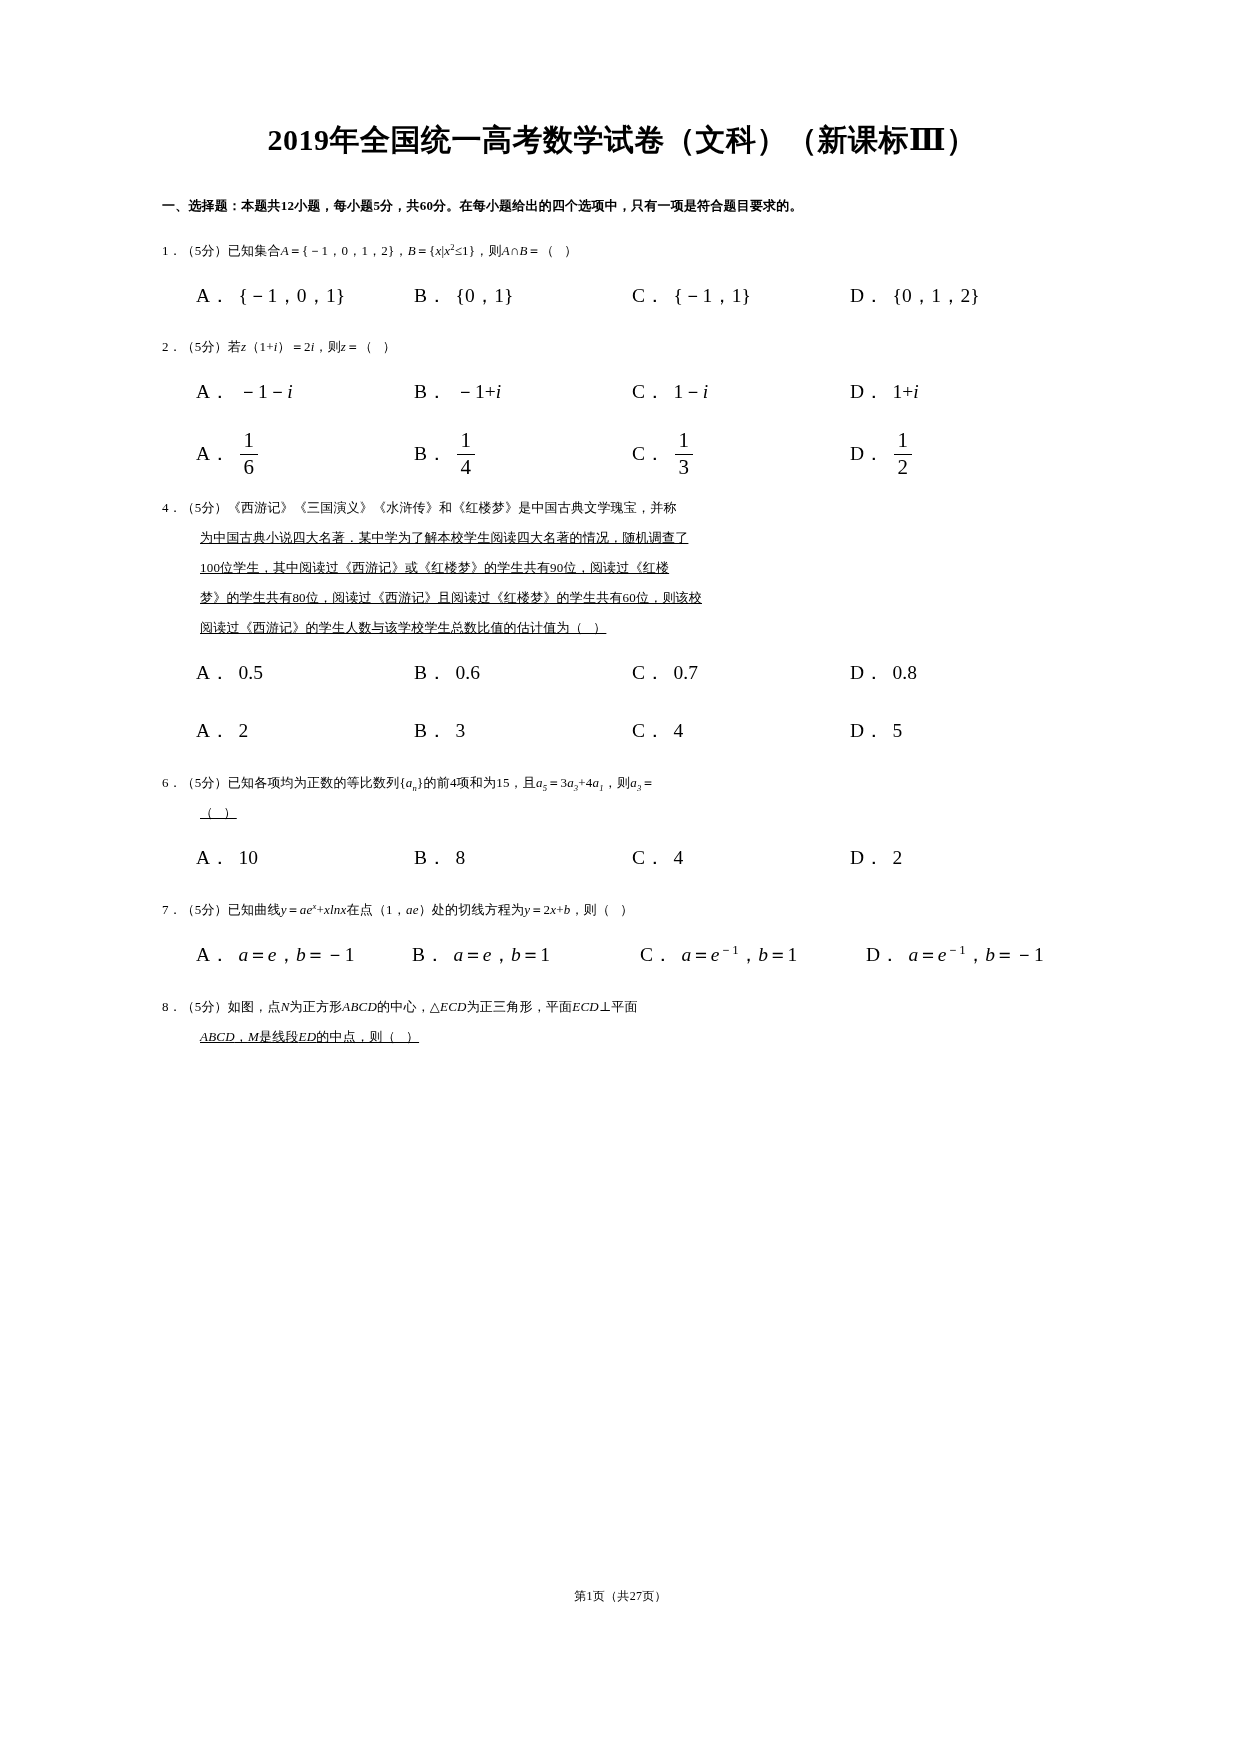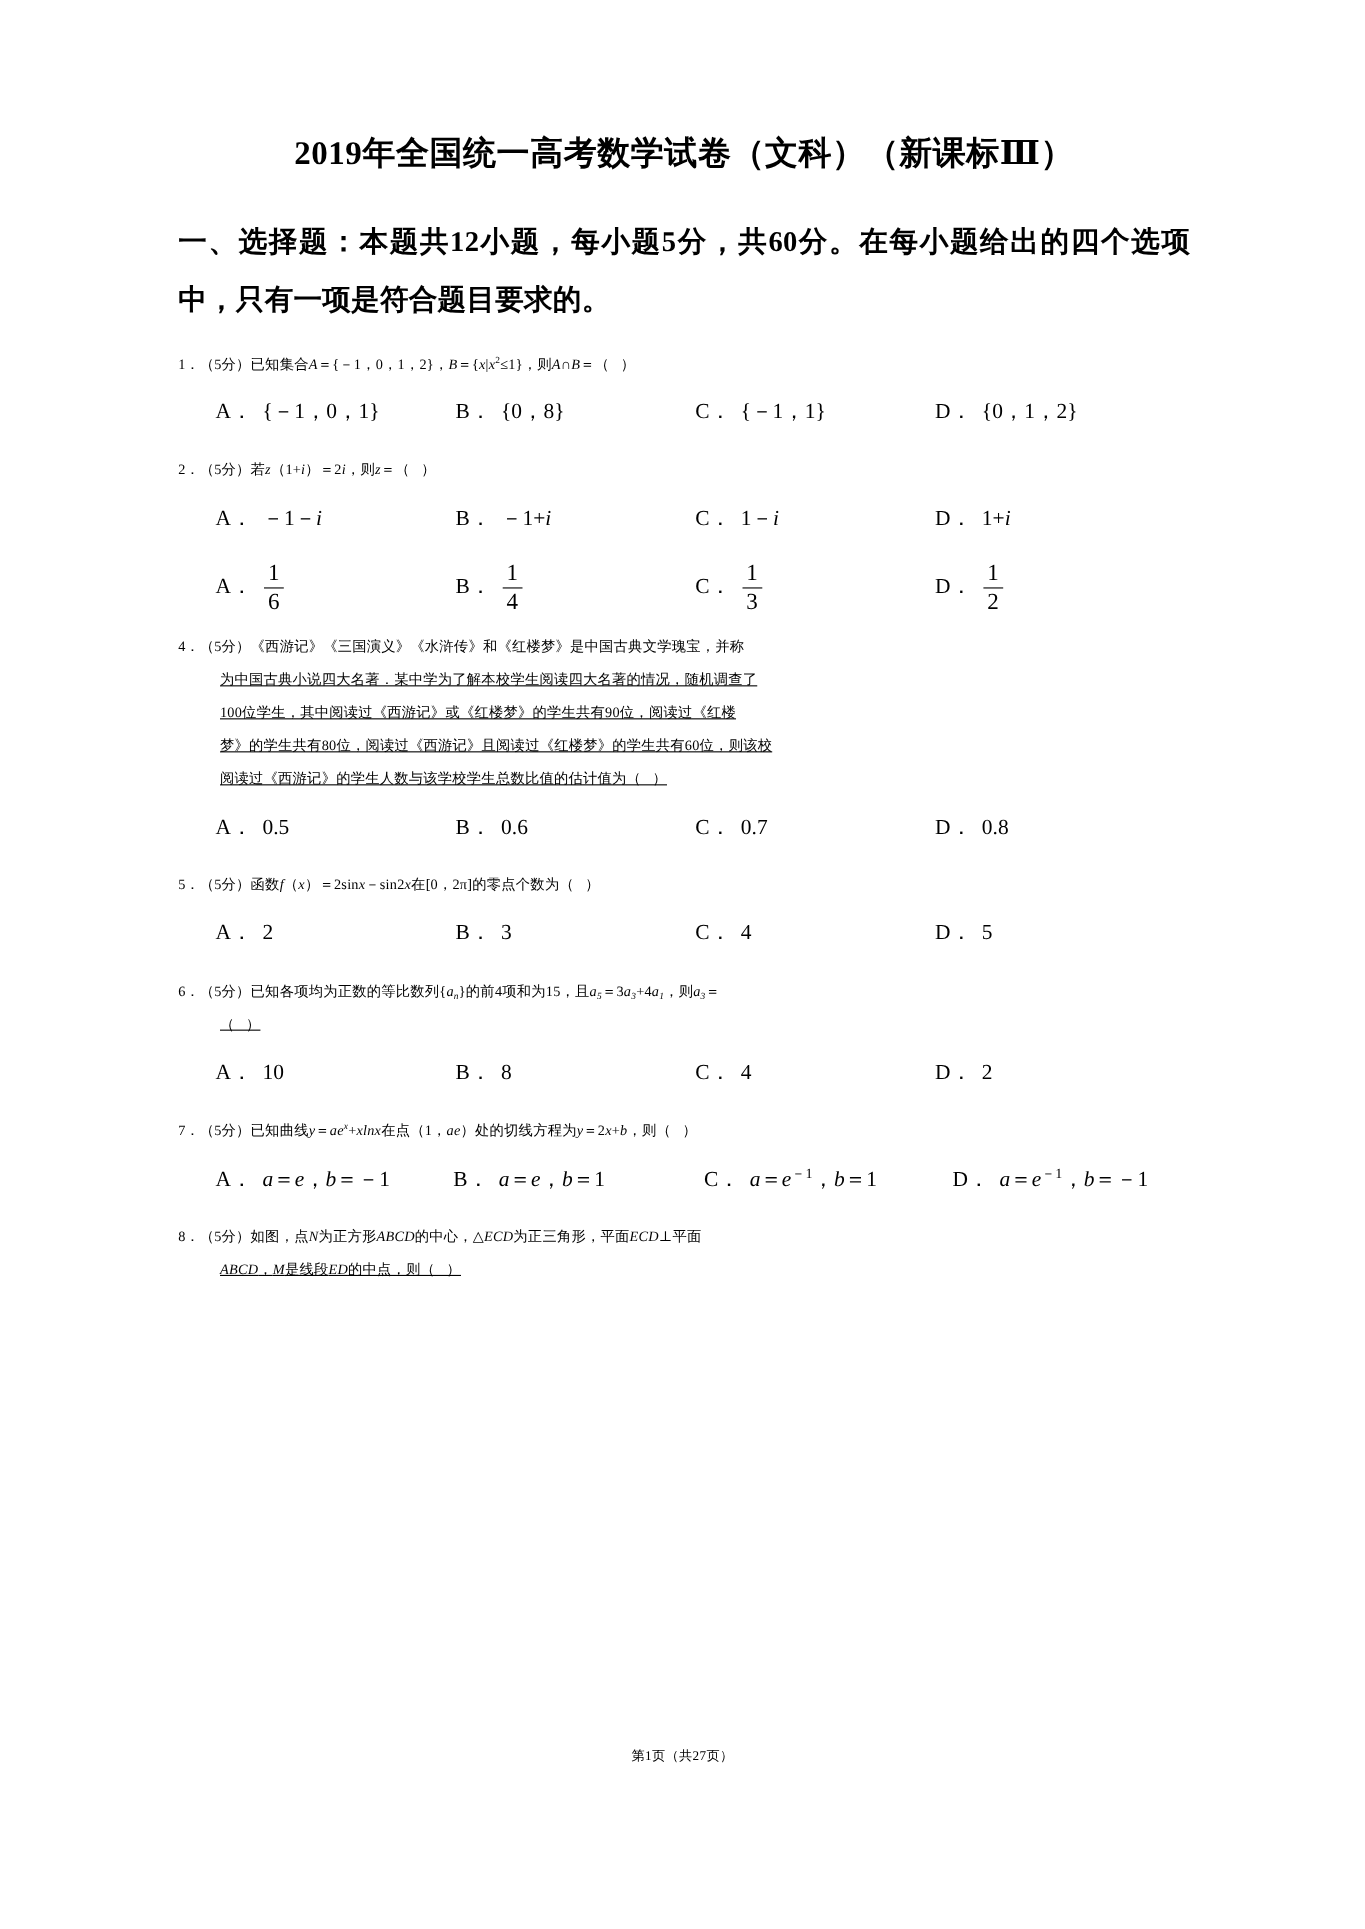--- a/index.html
+++ b/index.html
@@ -35,21 +35,21 @@
     font-weight: bold;
     text-align: center;
     letter-spacing: 0.5px;
     margin: 0 0 34px 0;
     line-height: 1.3;
     font-family: "Liberation Serif", "DejaVu Serif", serif;
   }
 
   
   .section-head {
-    font-size: 26px;
+    font-size: 13px;
     font-weight: bold;
     line-height: 2.05;
     margin: 0 0 16px 0;
     text-align: justify;
     letter-spacing: 0.2px;
   }
 
   
   .question {
     margin: 0 0 14px 0;
@@ -162,21 +162,21 @@
       <div class="q-body">
         <span class="q-num">1．</span><span>（5分）</span>已知集合<span class="mi">A</span>＝{－1，0，1，2}，<span class="mi">B</span>＝{<span class="mi">x</span>|<span class="mi">x</span><sup>2</sup>≤1}，则<span class="mi">A</span>∩<span class="mi">B</span>＝（&nbsp;&nbsp;&nbsp;）
       </div>
       <div class="options">
         <div class="opt c1">
             <span class="lab">A．</span>
             <span>{－1，0，1}</span>
           </div>
         <div class="opt c2">
             <span class="lab">B．</span>
-            <span>{0，8}</span>
+            <span>{0，1}</span>
           </div>
         <div class="opt c3">
             <span class="lab">C．</span>
             <span>{－1，1}</span>
           </div>
         <div class="opt c4">
             <span class="lab">D．</span>
             <span>{0，1，2}</span>
           </div>
       </div>
@@ -257,23 +257,20 @@
             <span>0.7</span>
           </div>
         <div class="opt c4">
             <span class="lab">D．</span>
             <span>0.8</span>
           </div>
       </div>
     </div>
 
     <div class="question">
-      <div class="q-body">
-        <span class="q-num">5．</span><span>（5分）</span>函数<span class="mi">f</span>（<span class="mi">x</span>）＝2sin<span class="mi">x</span>－sin2<span class="mi">x</span>在[0，2π]的零点个数为（&nbsp;&nbsp;&nbsp;）
-      </div>
       <div class="options">
         <div class="opt c1">
             <span class="lab">A．</span>
             <span>2</span>
           </div>
         <div class="opt c2">
             <span class="lab">B．</span>
             <span>3</span>
           </div>
         <div class="opt c3">

